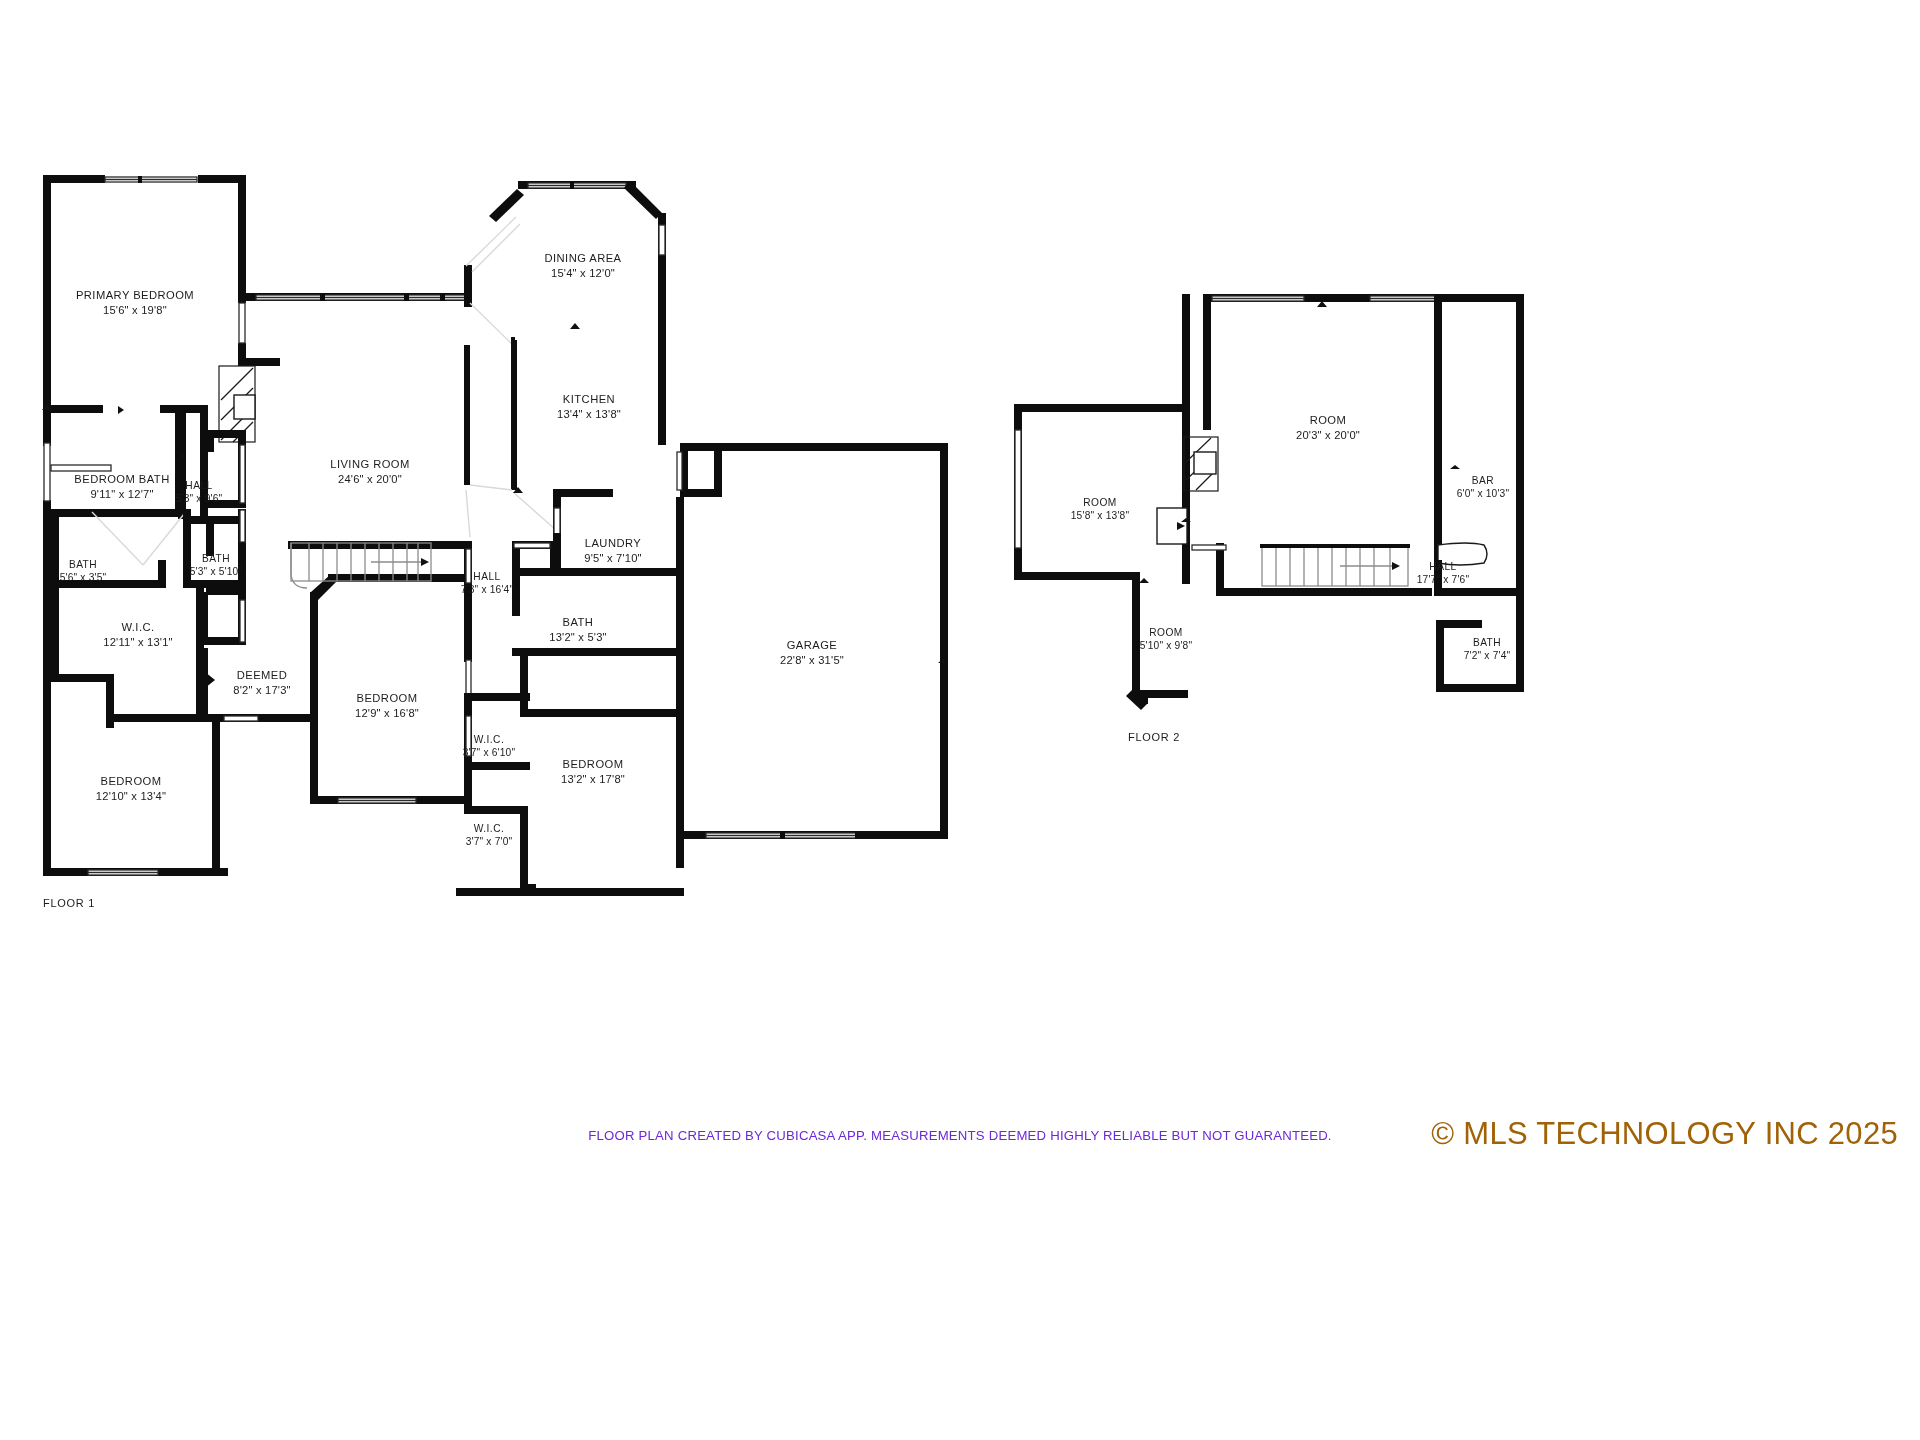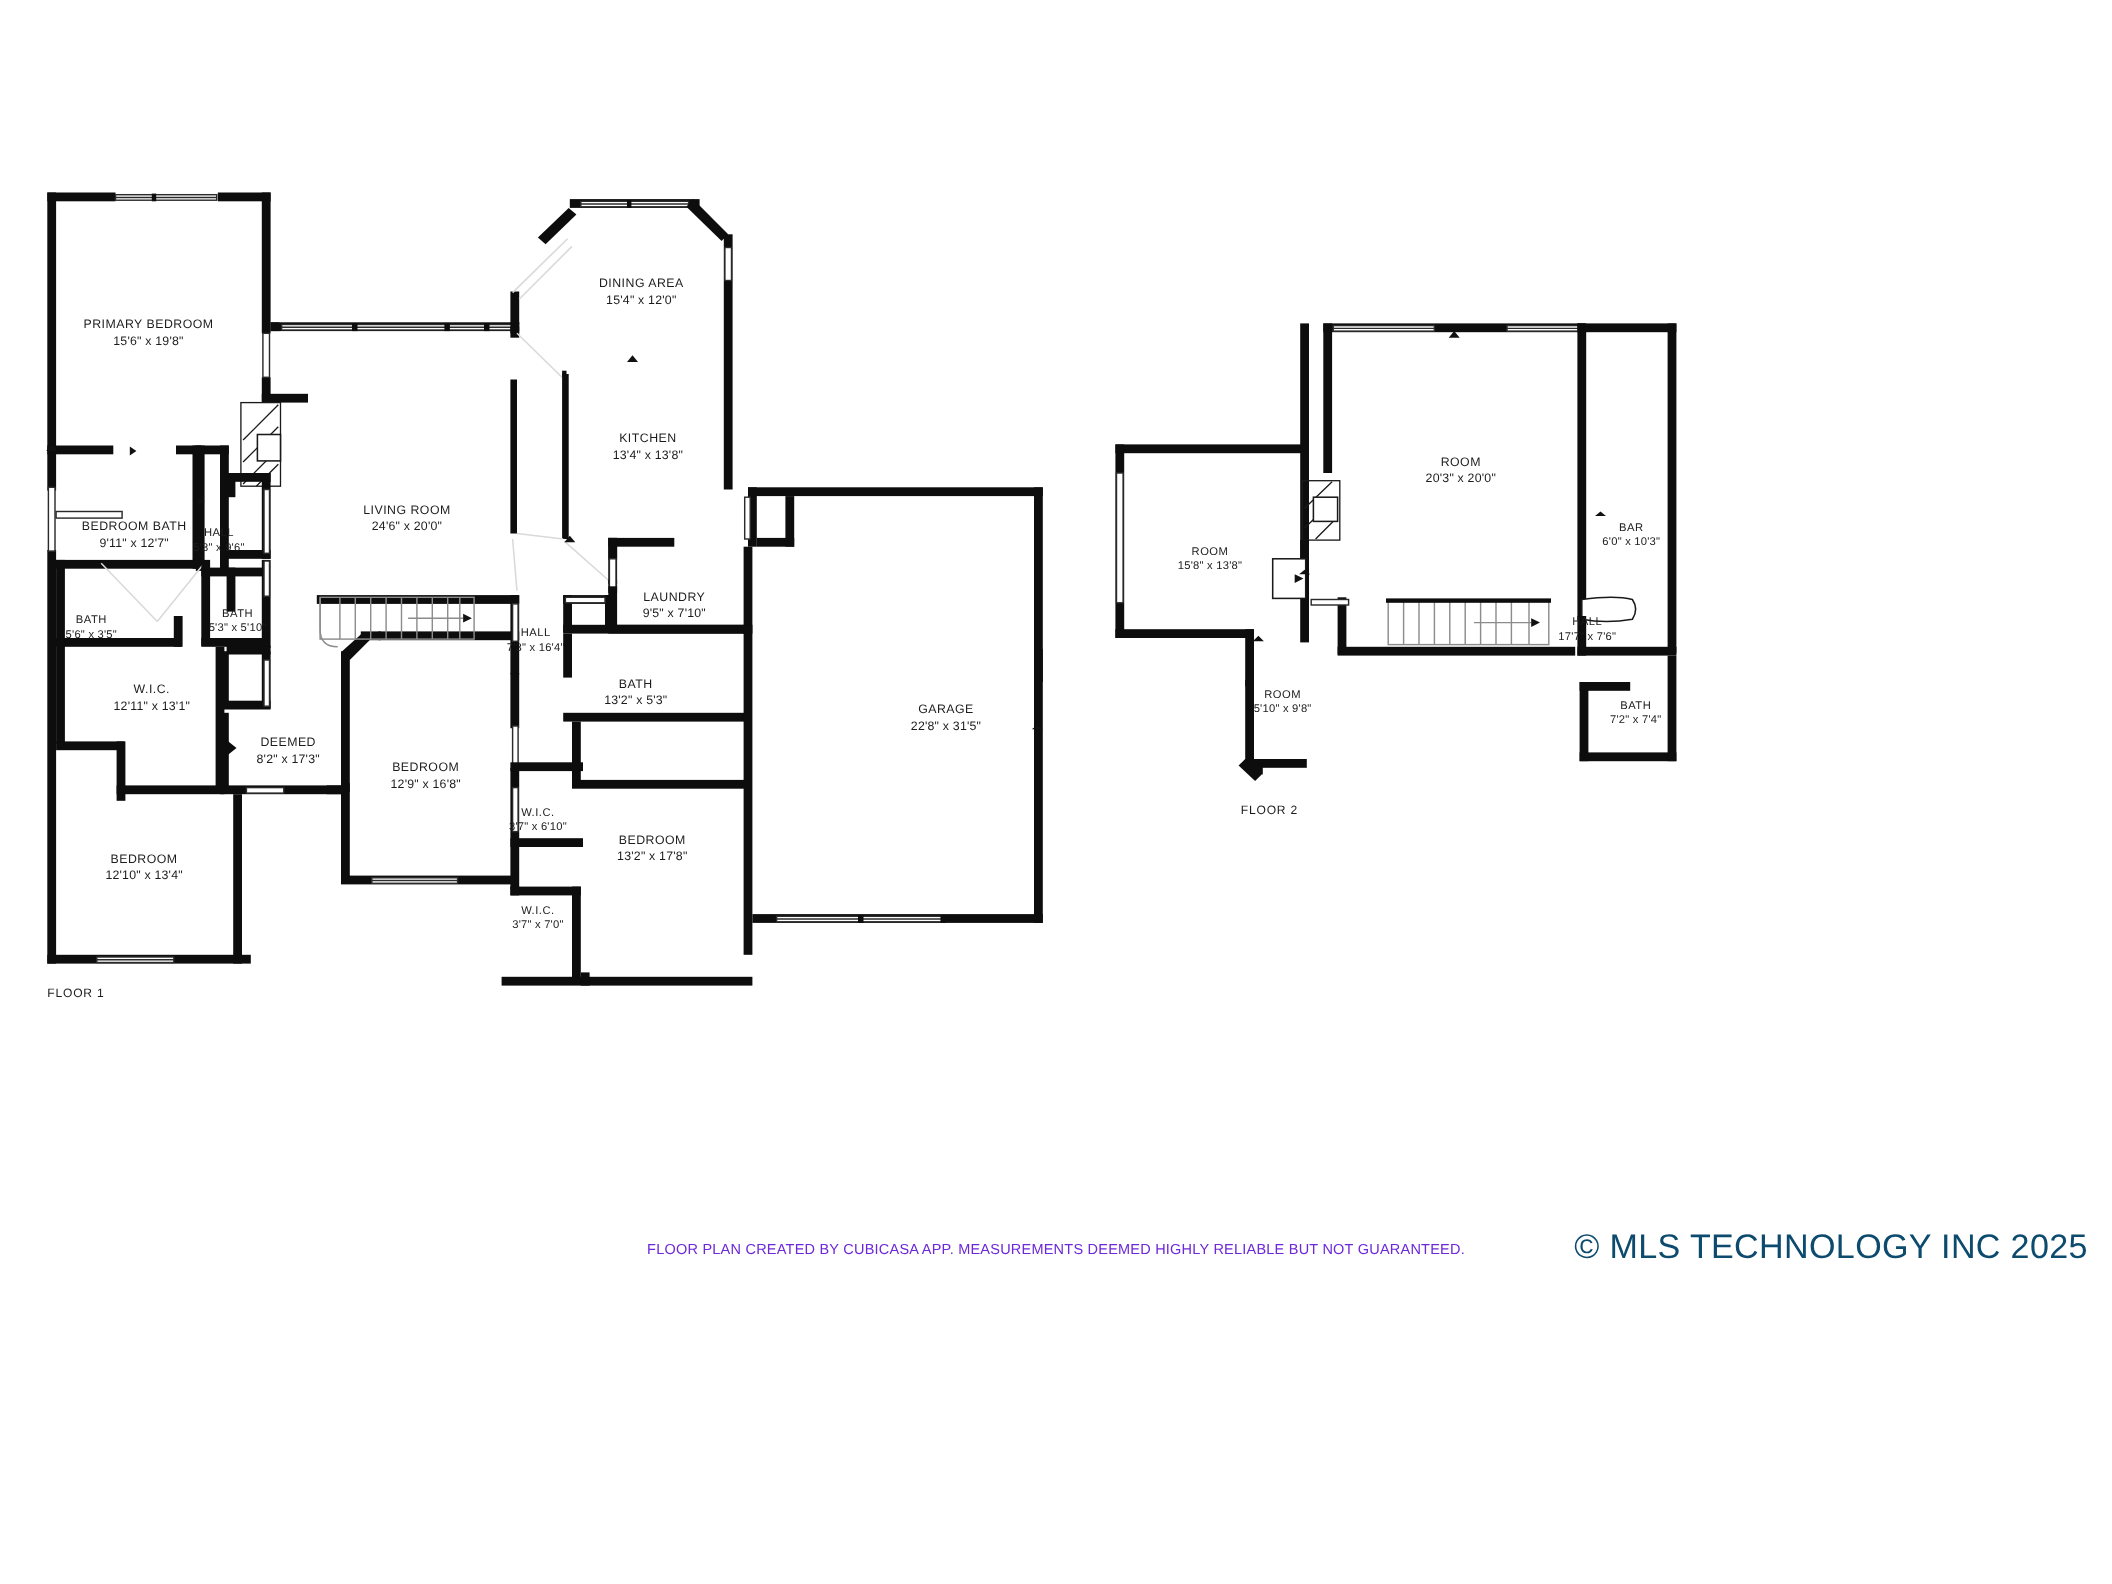--- a/index.html
+++ b/index.html
@@ -73,21 +73,21 @@
     letter-spacing: 0.2px;
     color: #6d28d9;
     white-space: nowrap;
   }
   .watermark {
     position: absolute;
     right: 22px;
     top: 1116px;
     font-size: 31px;
     letter-spacing: 0.3px;
-    color: #0c4a6e;
+    color: #a16207;
     white-space: nowrap;
   }
 </style>
 </head>
 <body>
 
 <div id="plan-root">
 
   <svg class="plan" viewBox="0 0 1920 1440" xmlns="http://www.w3.org/2000/svg">
 
@@ -417,21 +417,21 @@
     <span class="rdim">3'7" x 6'10"</span>
   </div>
   <div class="room-label small" style="left:489px; top:835px;">
     <span class="rname">W.I.C.</span>
     <span class="rdim">3'7" x 7'0"</span>
   </div>
   <div class="room-label" style="left:593px; top:772px;">
     <span class="rname">BEDROOM</span>
     <span class="rdim">13'2" x 17'8"</span>
   </div>
-  <div class="room-label" style="left:812px; top:653px;margin-left:48px;">
+  <div class="room-label" style="left:812px; top:653px;">
     <span class="rname">GARAGE</span>
     <span class="rdim">22'8" x 31'5"</span>
   </div>
 
   <div class="room-label" style="left:1328px; top:428px;">
     <span class="rname">ROOM</span>
     <span class="rdim">20'3" x 20'0"</span>
   </div>
   <div class="room-label small" style="left:1483px; top:487px;">
     <span class="rname">BAR</span>

